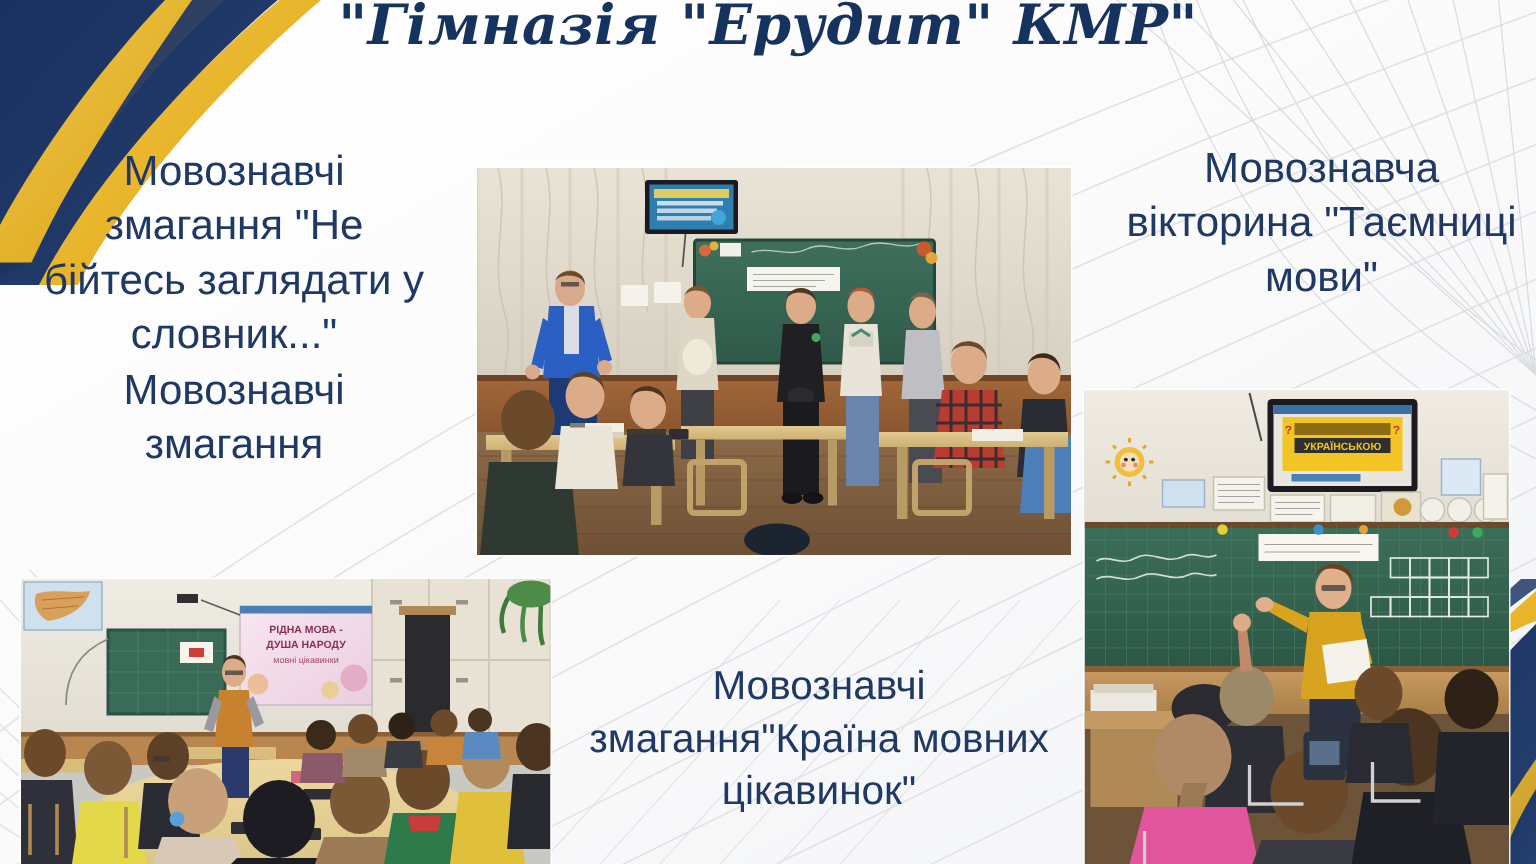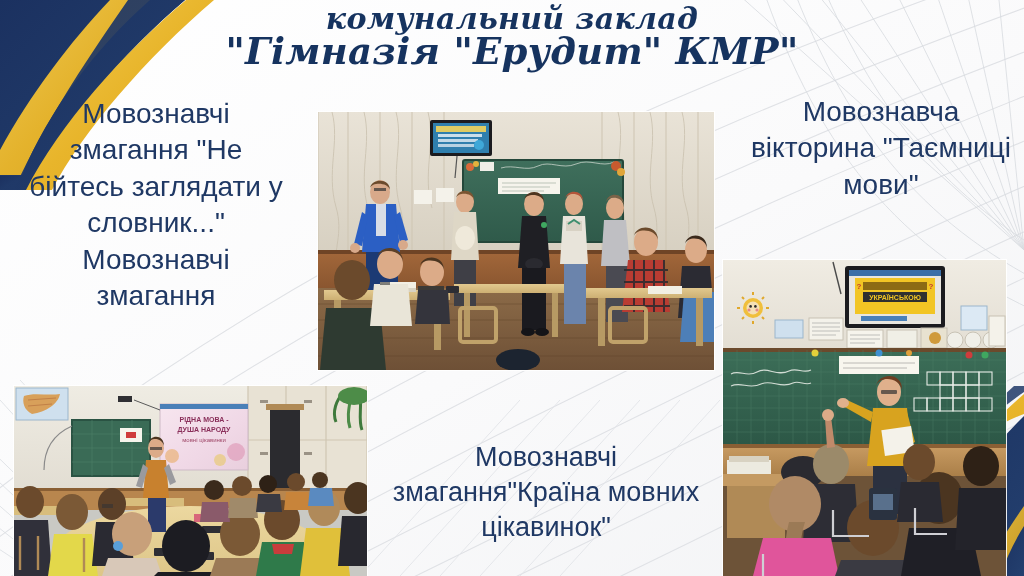--- a/index.html
+++ b/index.html
@@ -168,21 +168,20 @@
 
   <svg class="corner-br" viewBox="0 0 210 190" preserveAspectRatio="none">
     <path d="M210,190 L210,30 C165,75 110,140 75,190 Z" fill="url(#navyg)"></path>
     <path d="M210,28 L210,8 C158,52 100,124 62,190 L40,190 C82,120 150,50 210,28 Z" fill="url(#goldg)"></path>
     <path d="M210,6 L210,-6 L200,0 C150,44 96,116 58,190 L50,190 C90,118 150,48 210,6 Z" fill="url(#navyg)" opacity=".85"></path>
     <path d="M168,190 L210,190 L210,120 C196,140 180,165 168,190 Z" fill="url(#goldg)" opacity=".9"></path>
     <path d="M186,190 L210,190 L210,140 C200,156 192,173 186,190 Z" fill="url(#navyg)"></path>
   </svg>
 
   <div class="title">
-    <span class="l1">комунальний заклад</span>
     <span class="l2">"Гімназія "Ерудит" КМР"</span>
   </div>
 
   <div class="txt" id="text-left">Мовознавчі змагання "Не бійтесь заглядати у словник..." Мовознавчі змагання</div>
 
   <div class="txt" id="text-right">Мовознавча вікторина "Таємниці мови"</div>
 
   <div class="txt" id="text-bottom">Мовознавчі змагання"Країна мовних цікавинок"</div>
 
   <div class="photo" id="photo-center">

